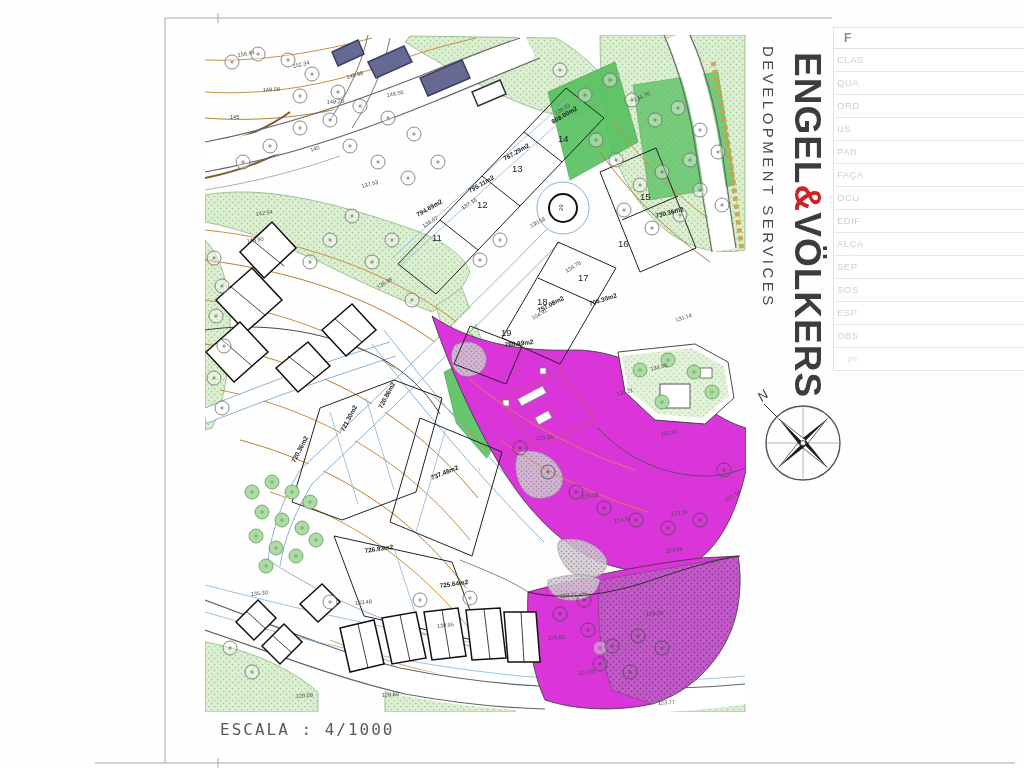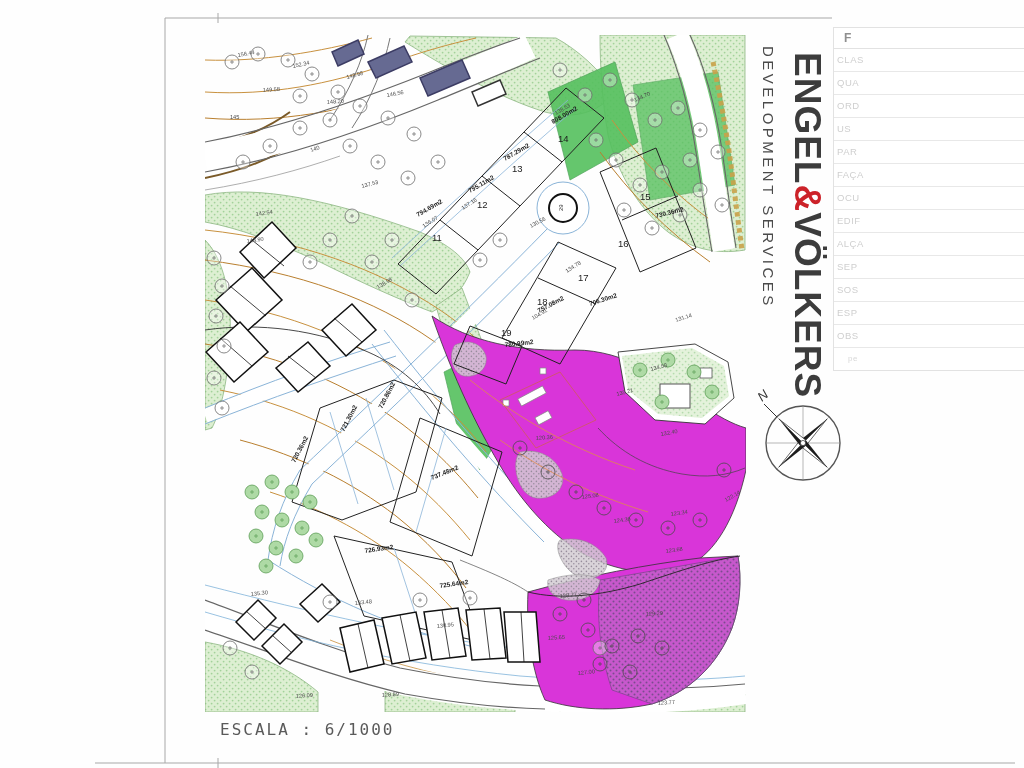--- a/index.html
+++ b/index.html
@@ -527,15 +527,15 @@
       <div class="row">OCU</div>
       <div class="row">EDIF</div>
       <div class="row">ALÇA</div>
       <div class="row">SEP</div>
       <div class="row">SOS</div>
       <div class="row">ESP</div>
       <div class="row">OBS</div>
       <div class="row">pe</div>
     </div>
 
-<div class="escala">ESCALA : 6/1000</div>
+<div class="escala">ESCALA : 4/1000</div>
 
 </div>
 
 </body></html>

